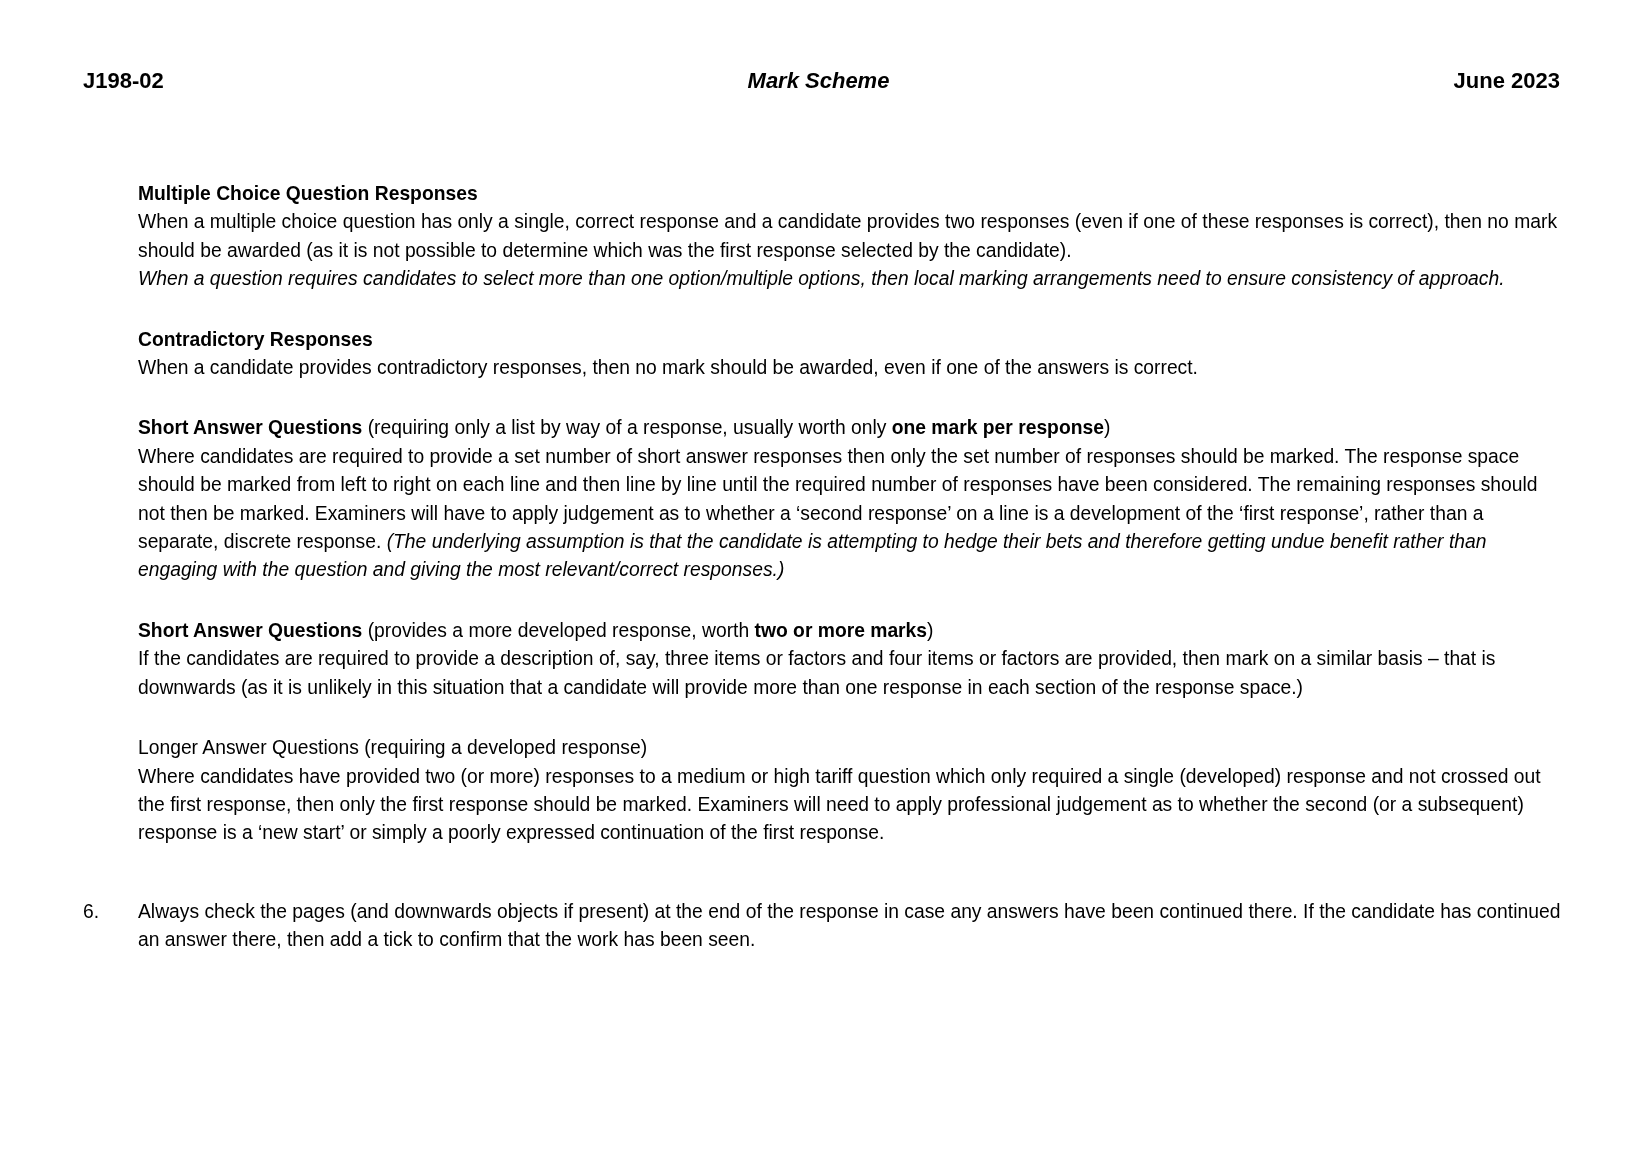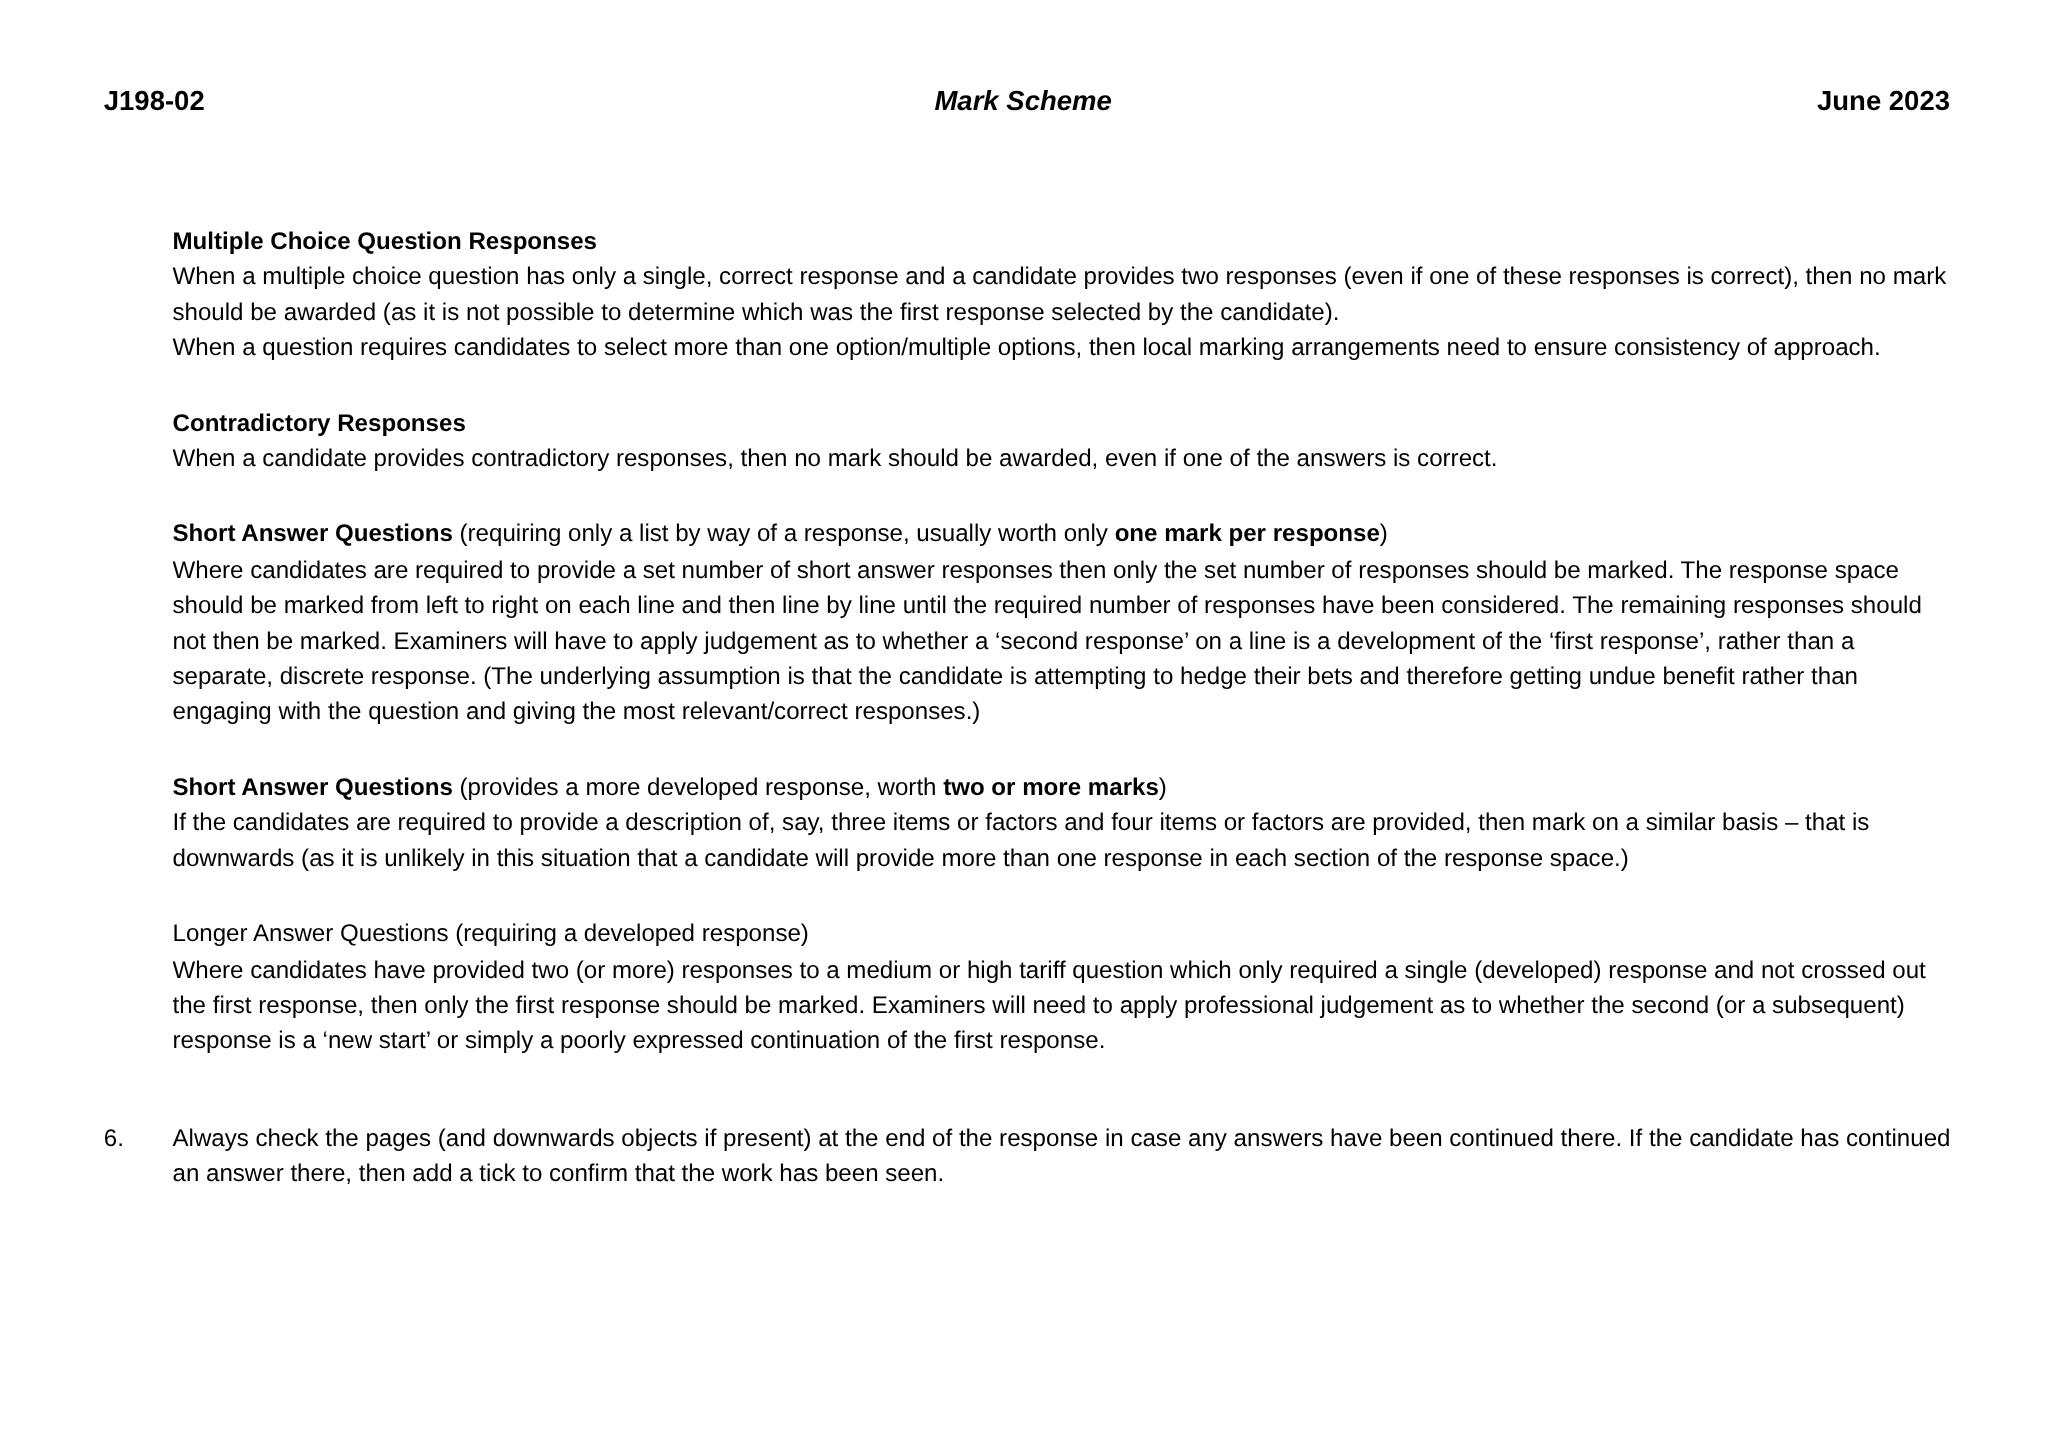--- a/index.html
+++ b/index.html
@@ -7,21 +7,21 @@
          font-family:"Liberation Sans", sans-serif; color:#000; }
   .hdr { position:absolute; top:68px; font-weight:bold; font-size:22px; }
   .hdr-left { left:83px; }
   .hdr-center { left:0; width:1637px; text-align:center; top:68px;font-style:italic; }
   .hdr-right { right:77px; }
   .content { position:absolute; left:138px; top:156px; width:1430px;
              font-size:19.3px; line-height:28.4px;margin-top:24px; }
   .sec { margin:0 0 32px 0; }
   .sec p { margin:0; }
   .b { font-weight:bold; }
-  .i { }
+  .i { font-style:italic; }
   .item6 { position:absolute; left:83px; top:898px; width:1490px;
            font-size:19.3px; line-height:28.4px; }
   .num { position:absolute; left:0; top:0; }
   .item6 .txt { margin-left:55px; }
 </style>
 </head>
 <body>
 
 <div>
   <div class="hdr hdr-left">J198-02</div>

